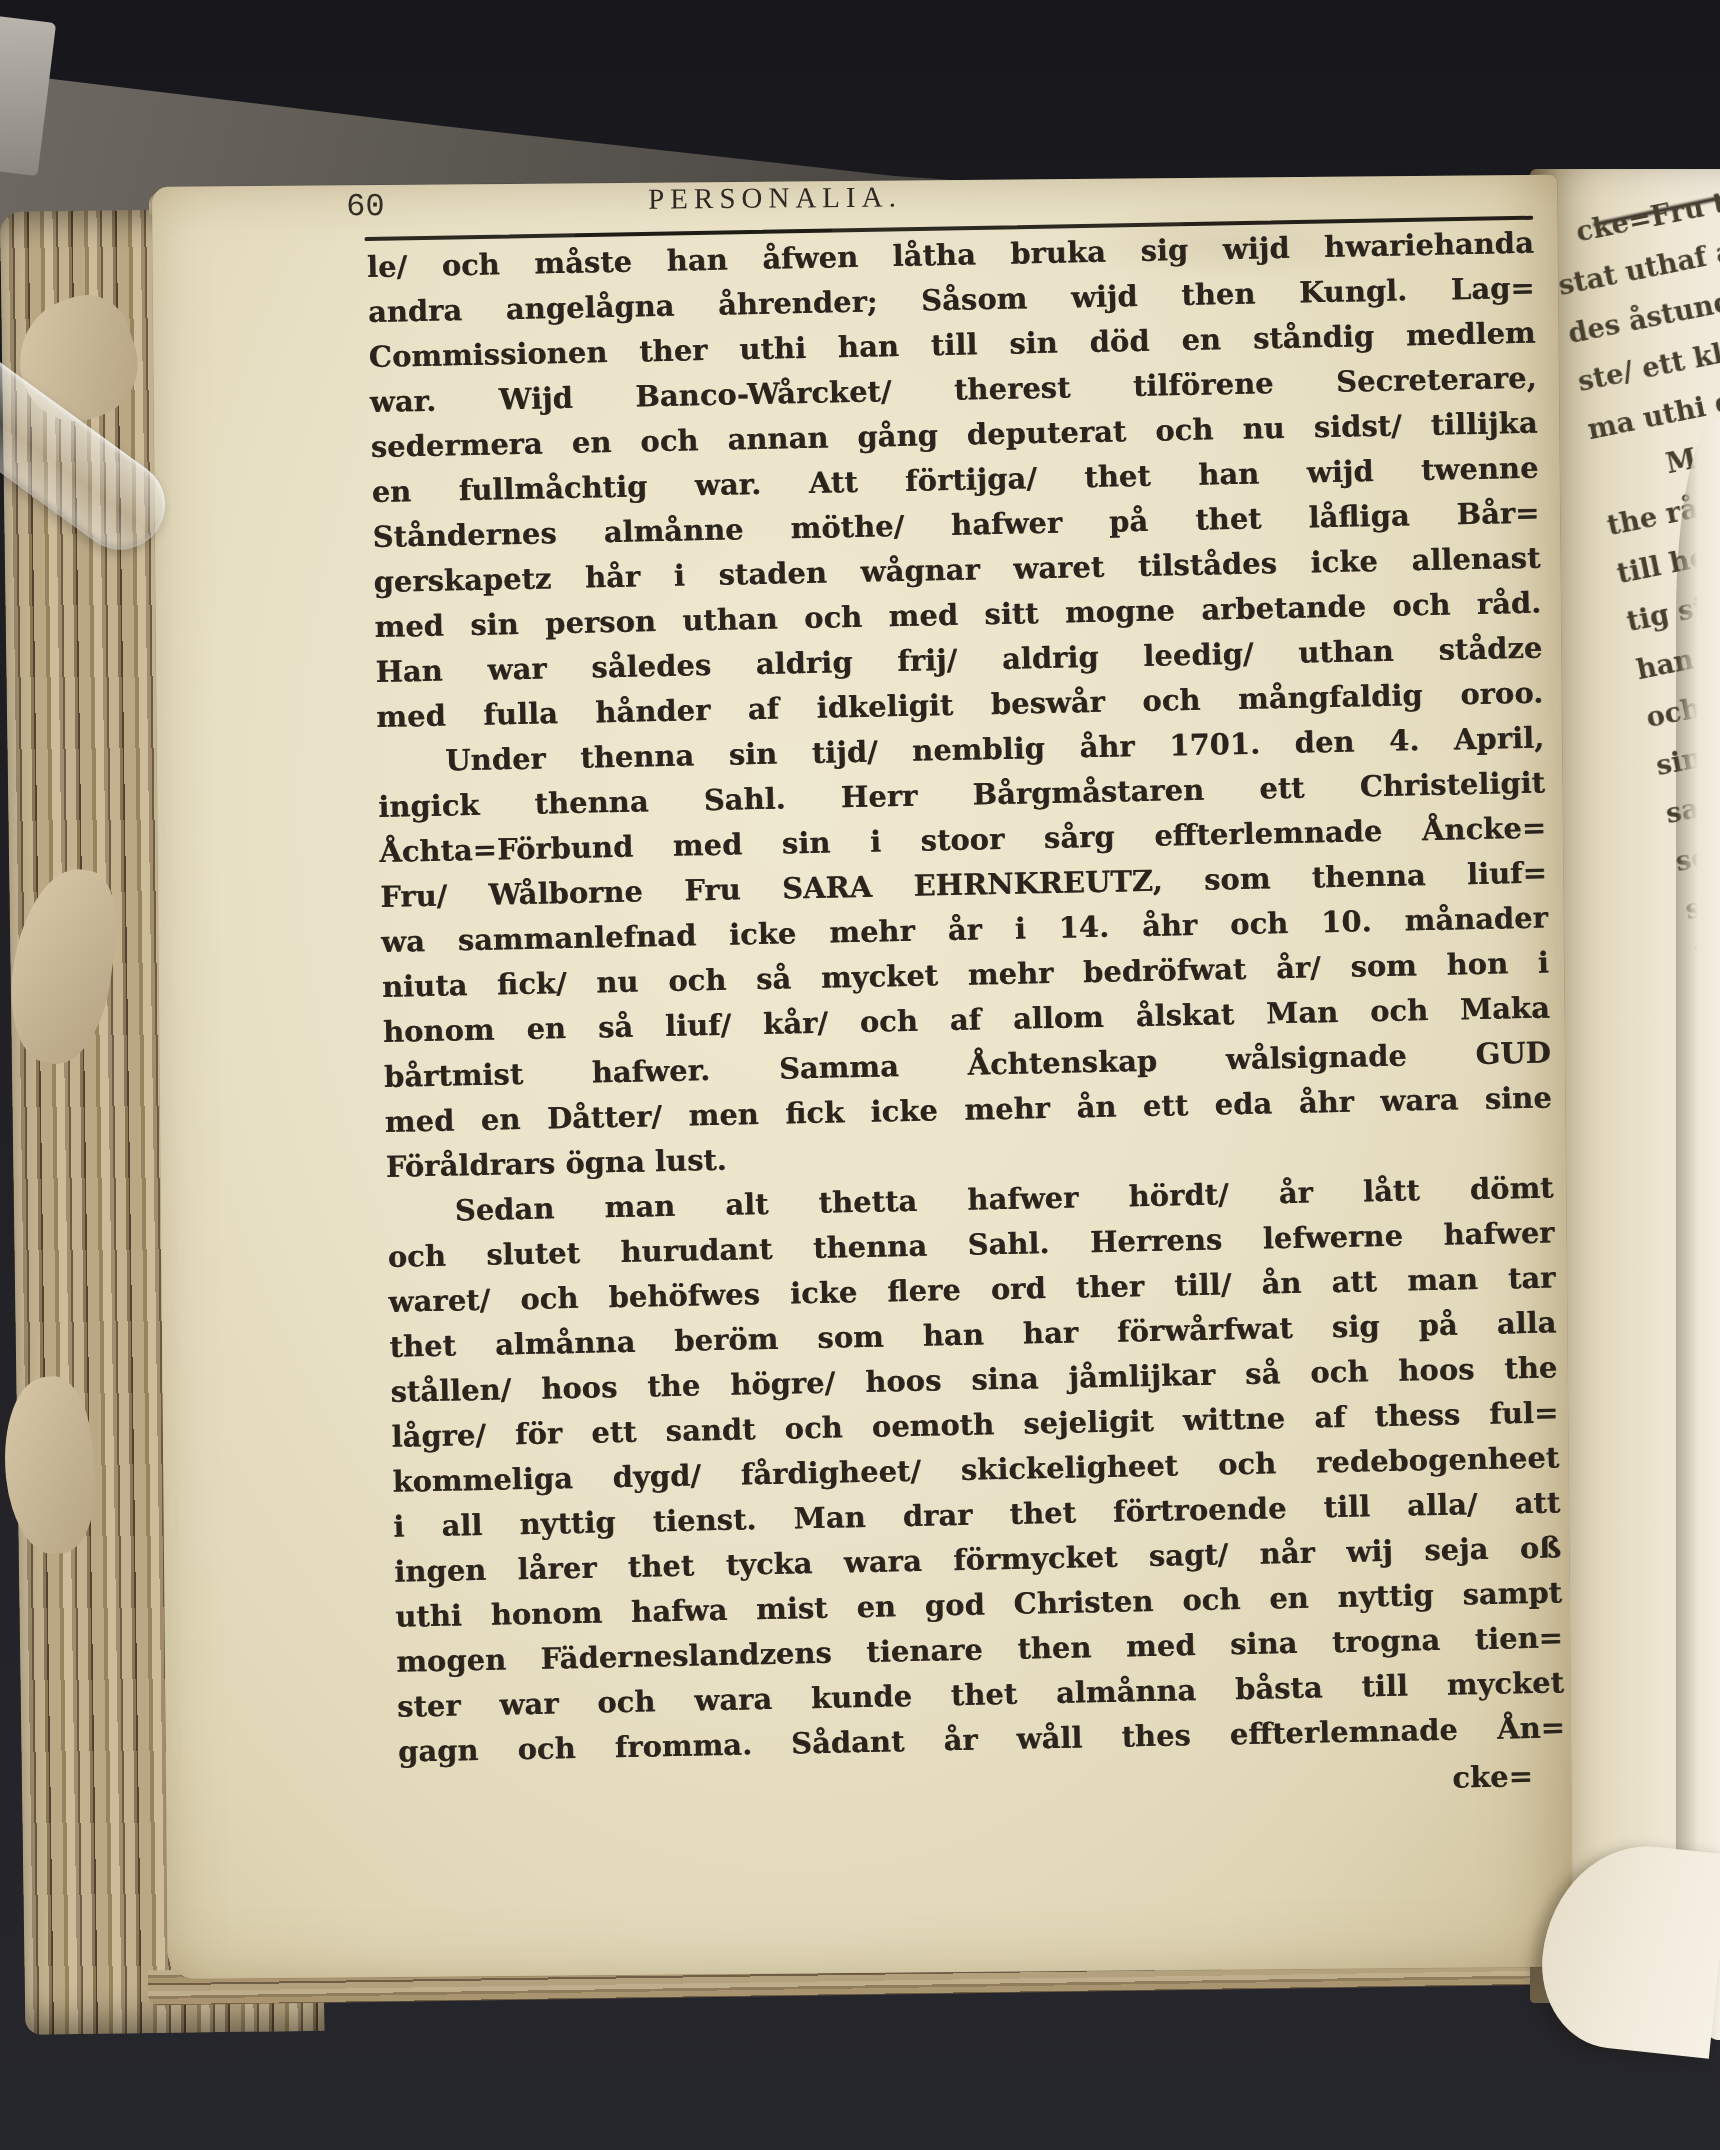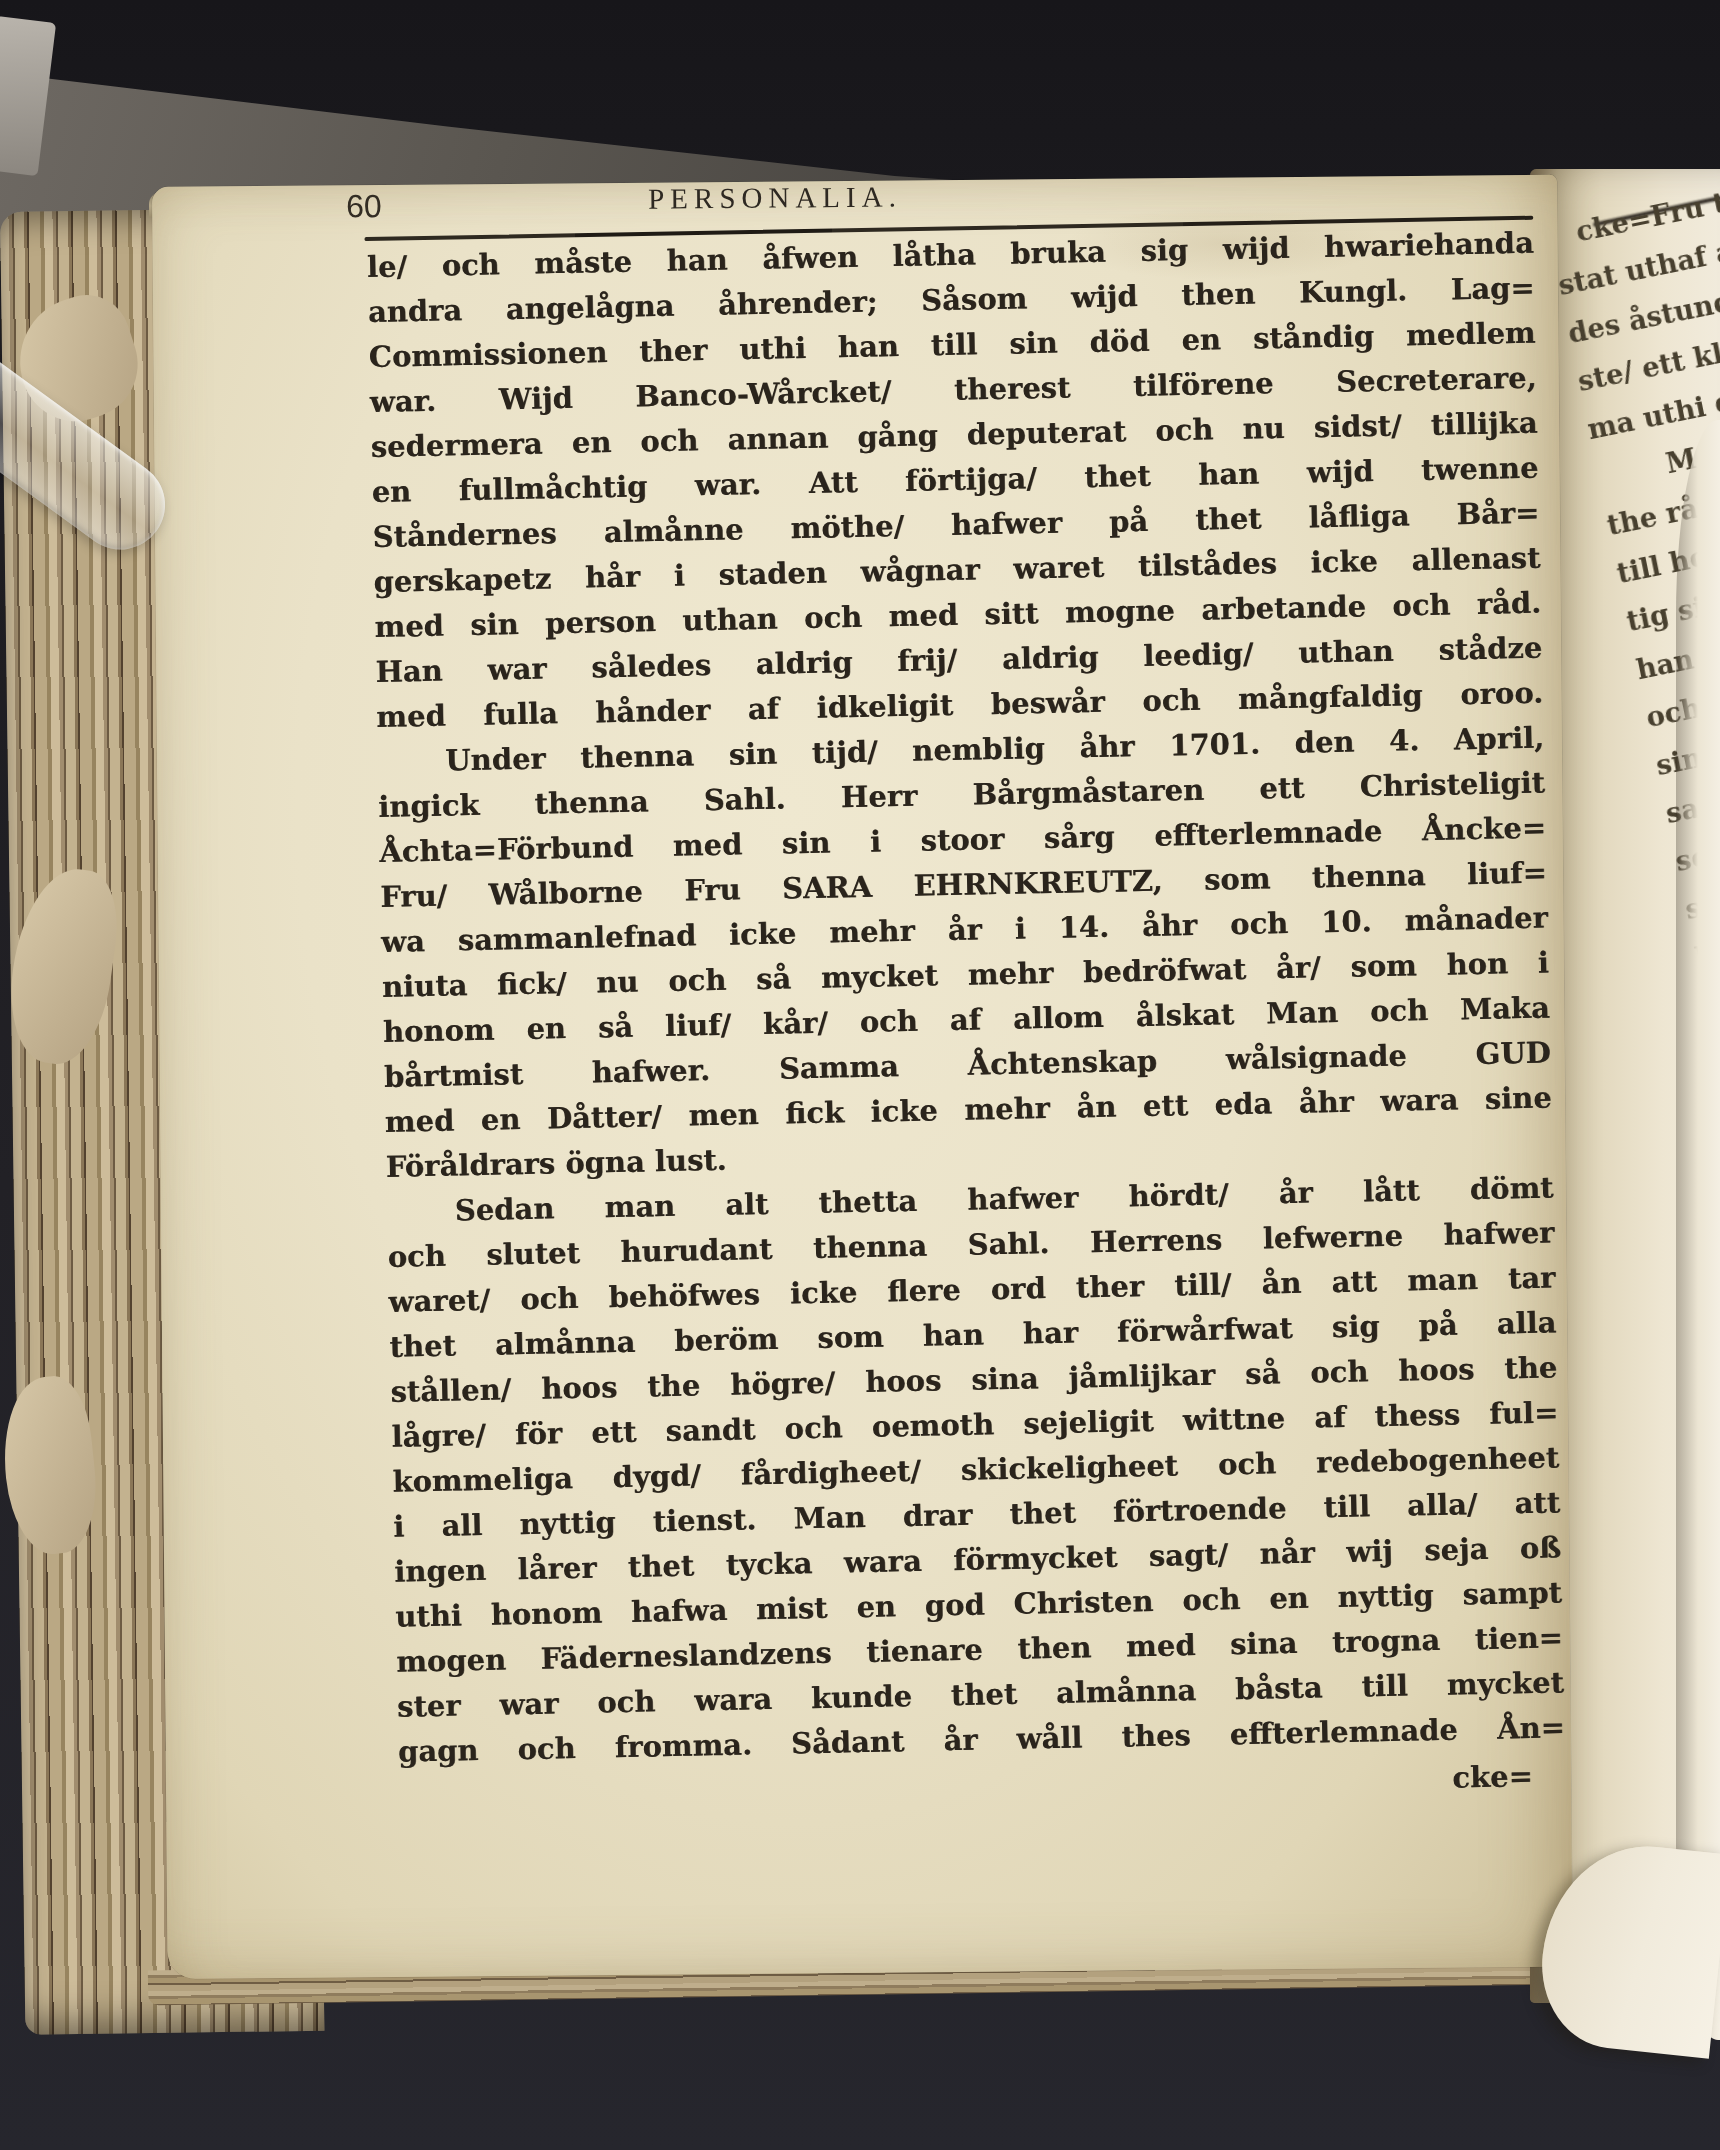--- a/index.html
+++ b/index.html
@@ -87,21 +87,21 @@
     background:radial-gradient(ellipse at 45% 35%, #efe8d0 0%, var(--paper,#eae2c8) 45%, #e0d6b6 78%, #cec19c 100%);
     border-radius:16px 7.5px 12px 28px;
     box-shadow:inset -39px -14px 70px -23px rgba(125,100,55,.38),
                inset 25px 19.6px 61px -28px rgba(120,95,50,.30),
                0 0 0 0.5px rgba(0,0,0,.15);
   }
   .stain{position:absolute; left:910px; top:28px; width:327px; height:75px;
     background:radial-gradient(ellipse, rgba(130,105,60,.12), rgba(130,105,60,0) 70%);}
   .page-number{
     position:absolute; left:194px; top:2.8px;
-    font-family:Liberation Sans, sans-serif; font-size:32px; font-weight:400; color:#332d24;
+    font-family:Liberation Mono, monospace; font-size:32px; font-weight:400; color:#332d24;
   }
   .running-title{
     position:absolute; left:496px; top:0px;
     font-family:"Liberation Serif", serif; font-size:29px; letter-spacing:6px;
     color:#2e2922; font-weight:500;
   }
   .head-rule{
     position:absolute; left:212px; top:52px; width:1169px; height:4.2px;
     transform:rotate(-0.55deg); transform-origin:0 0; border-radius:2.3px;
     background:linear-gradient(90deg,#2e2920 0 18%, #1f1b15 18% 40%, #2e2920 40% 70%, #241f18 70% 100%);

